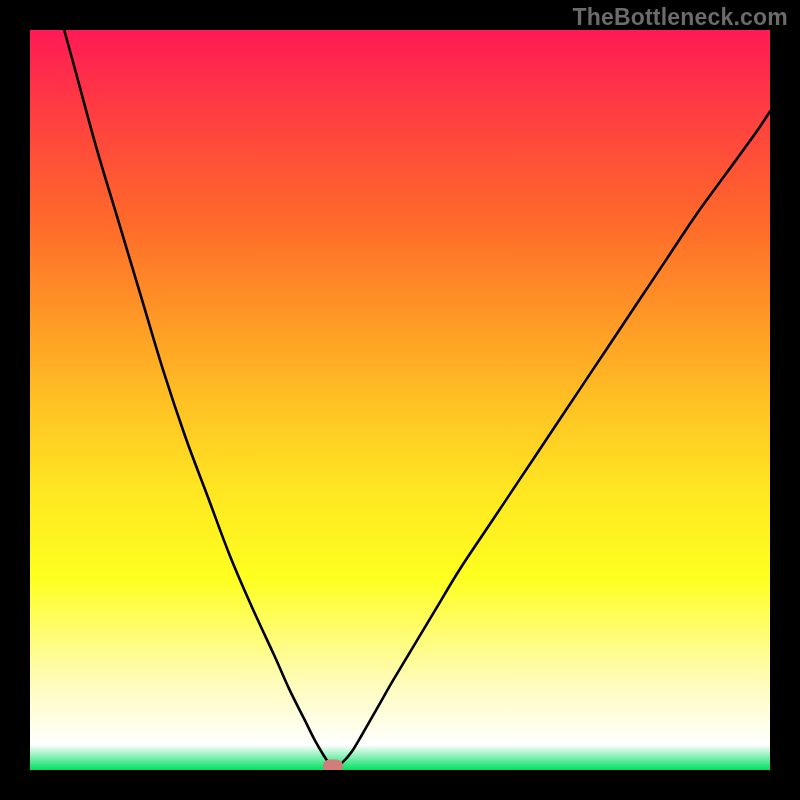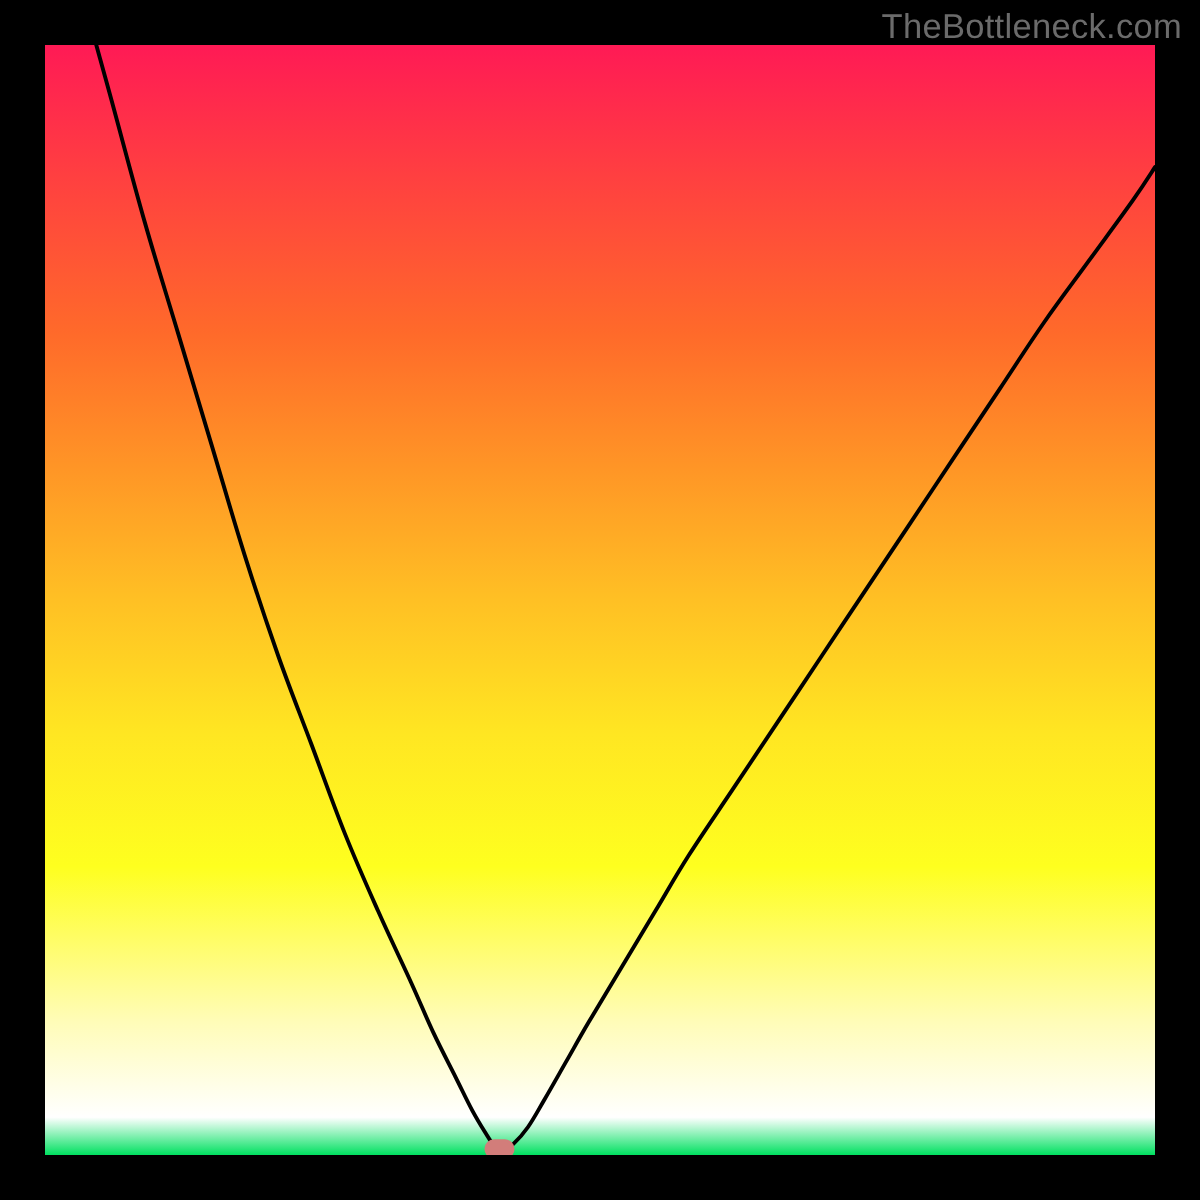--- a/index.html
+++ b/index.html
@@ -16,21 +16,21 @@
     width: 800px;
     height: 800px;
     background: #000;
   }
   .watermark {
     position: absolute;
     top: 4px;
     right: 12px;
     color: #6b6b6b;
     font-size: 23px;
-    font-weight: 400;
+    font-weight: 700;
     letter-spacing: 0.2px;
     z-index: 10;
   }
   .plot-area {
     position: absolute;
     left: 30px;
     top: 30px;
     width: 740px;
     height: 740px;
     background: linear-gradient(

